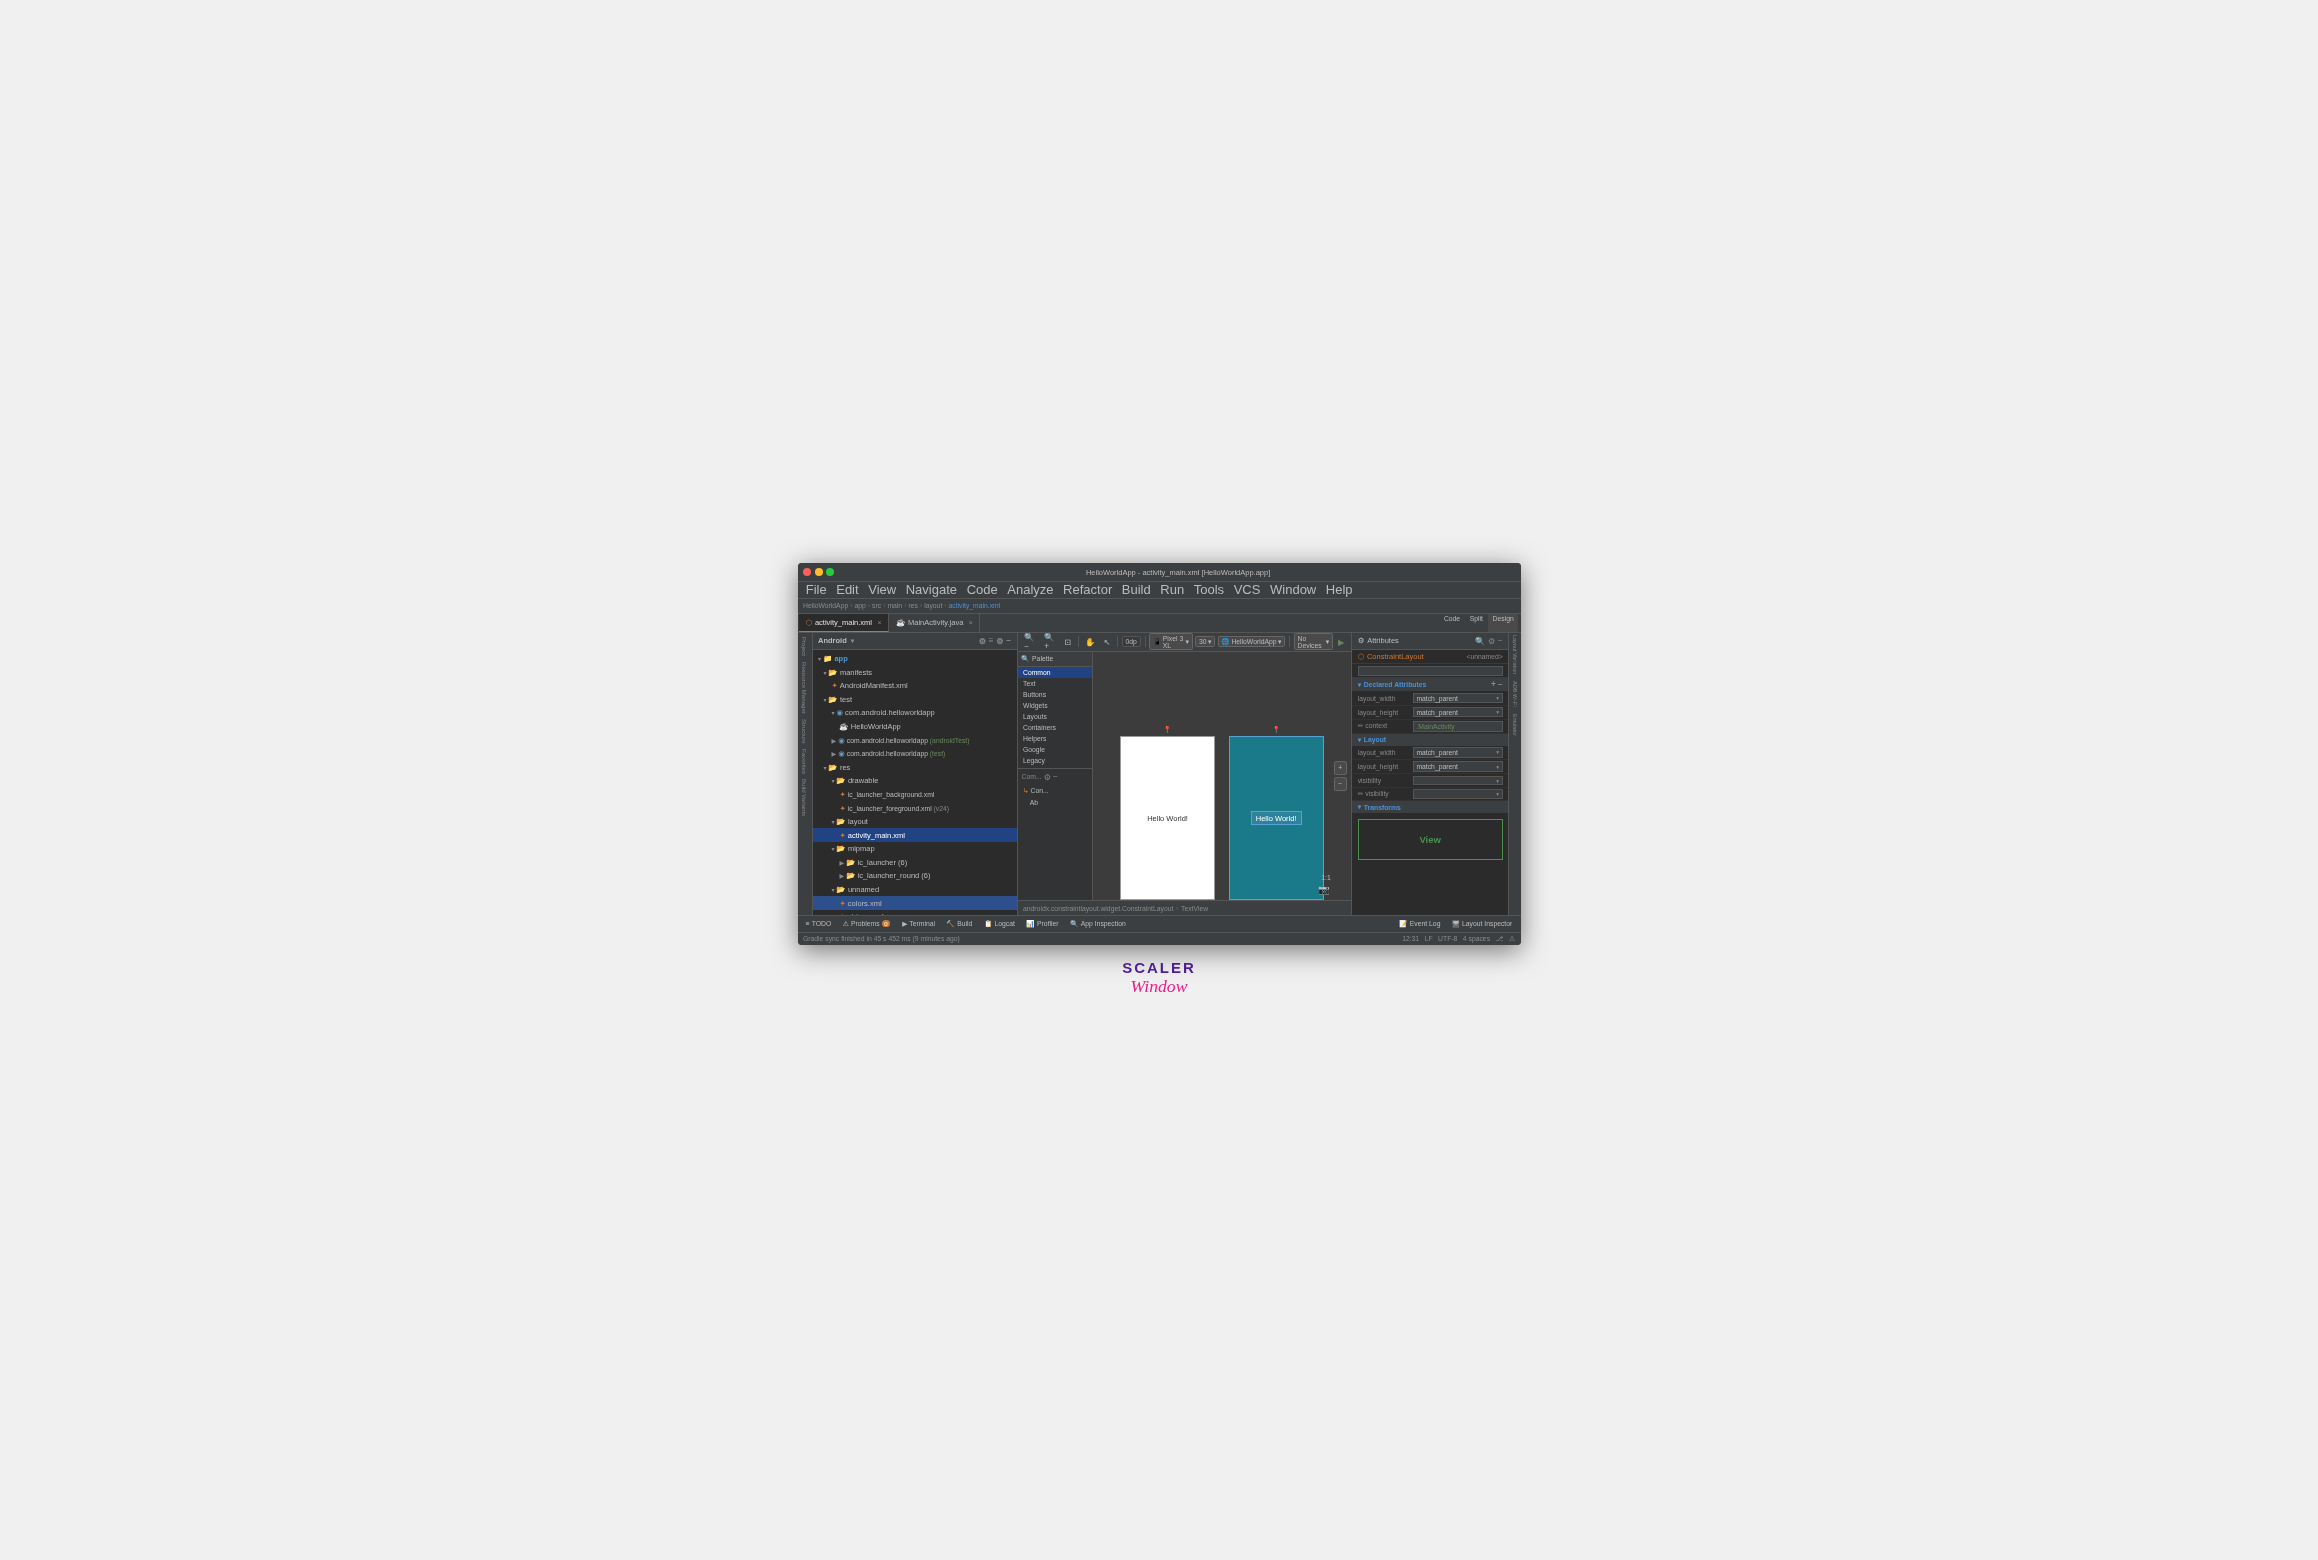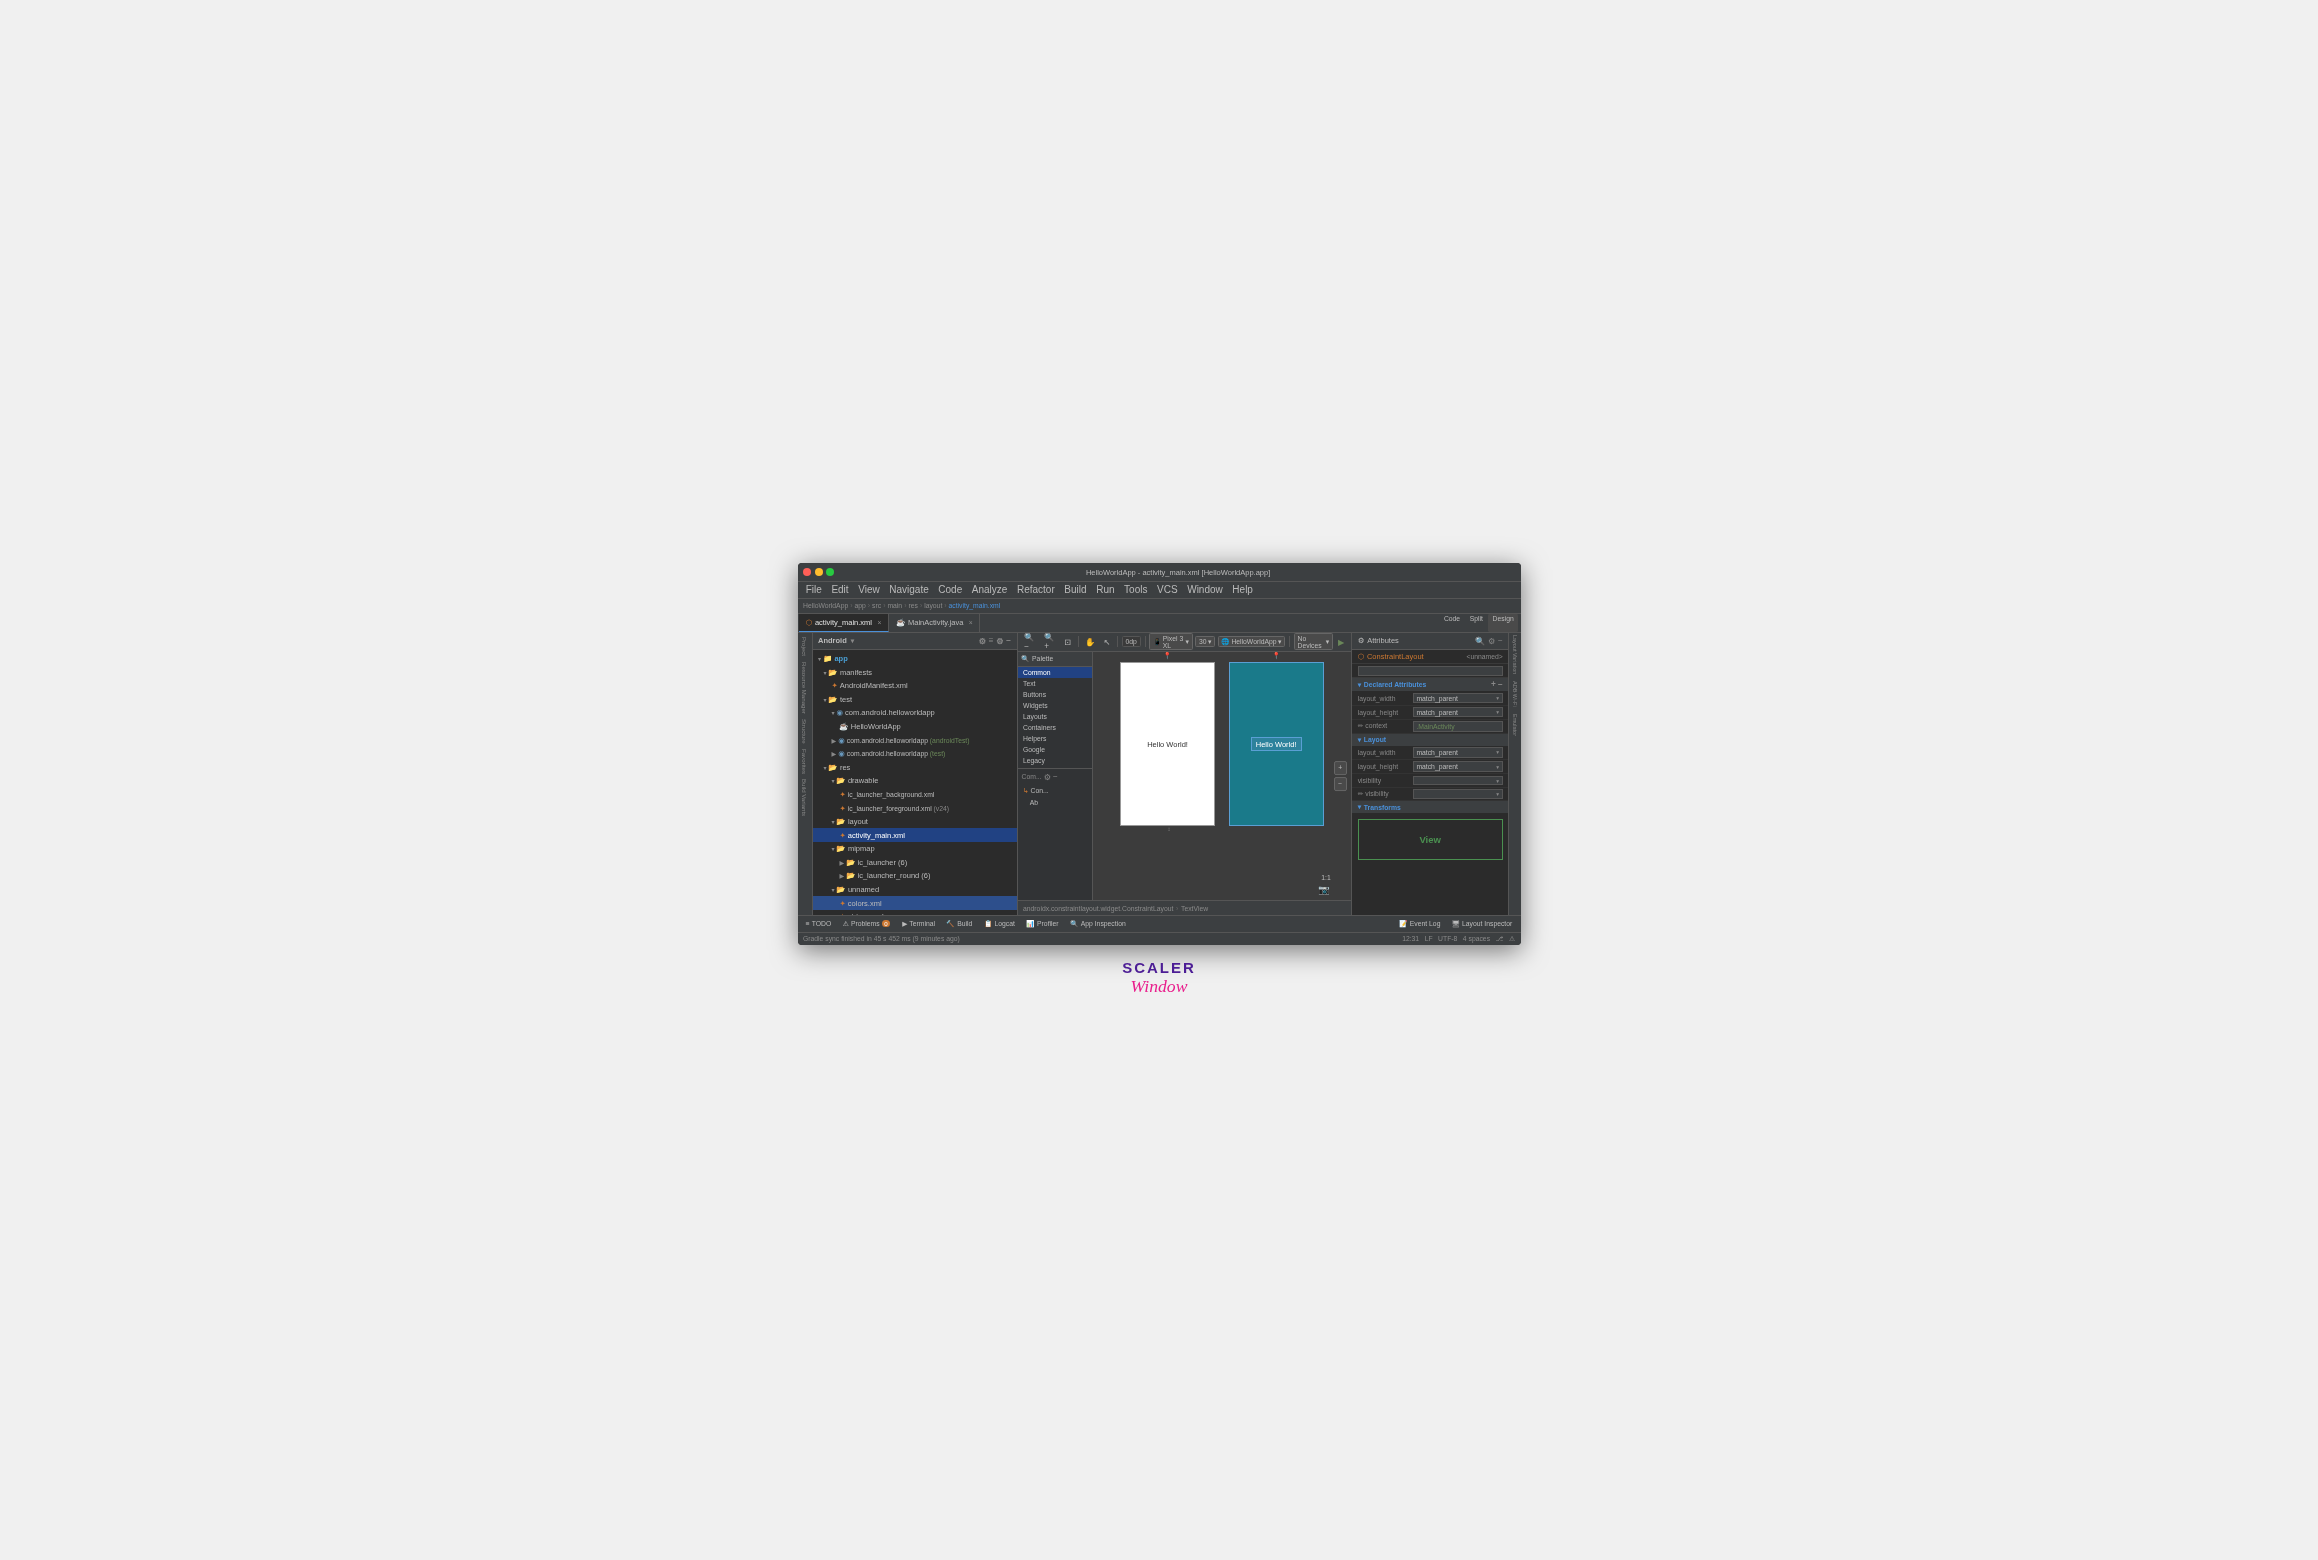--- a/index.html
+++ b/index.html
@@ -57,21 +57,21 @@
       height: 16.4px;
       display: flex;
       align-items: center;
       padding: 0 4.1px;
       border-bottom: 0.7px solid #555;
       flex-shrink: 0;
       gap: 1.4px;
     }
     .menu-item {
       color: #bbb;
-      font-size: 10px;
+      font-size: 13px;
       padding: 1.4px 4.1px;
       cursor: pointer;
       border-radius: 2px;
     }
 
     
     .breadcrumb-bar {
       background: #3c3f41;
       height: 15px;
       display: flex;
@@ -246,21 +246,21 @@
       font-size: 6.8px;
       cursor: pointer;
     }
     .palette-item.active { background: #214283; color: #fff; }
 
     
     .design-canvas {
       flex: 1;
       background: #3c3c3c;
       display: flex;
-      align-items: flex-start;
+      align-items: flex-end;
       justify-content: center;
       position: relative;
       overflow: hidden;
     }
 
     .phone-preview {
       display: flex;
       gap: 13.6px;
       align-items: flex-start;
     }

